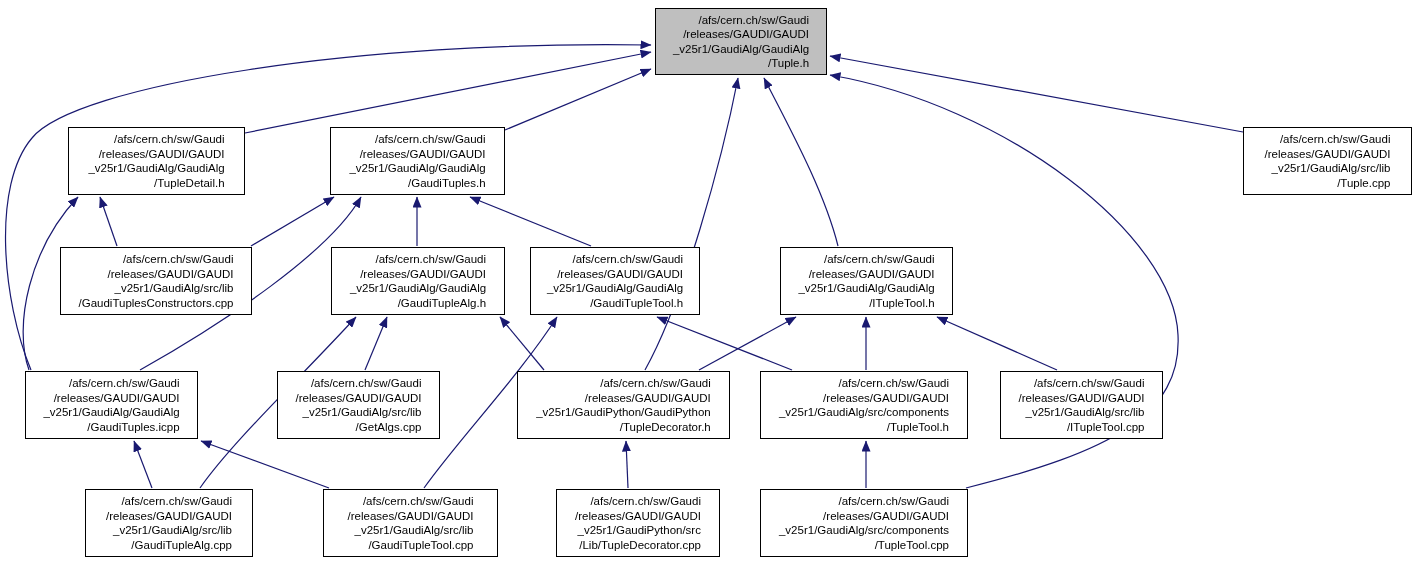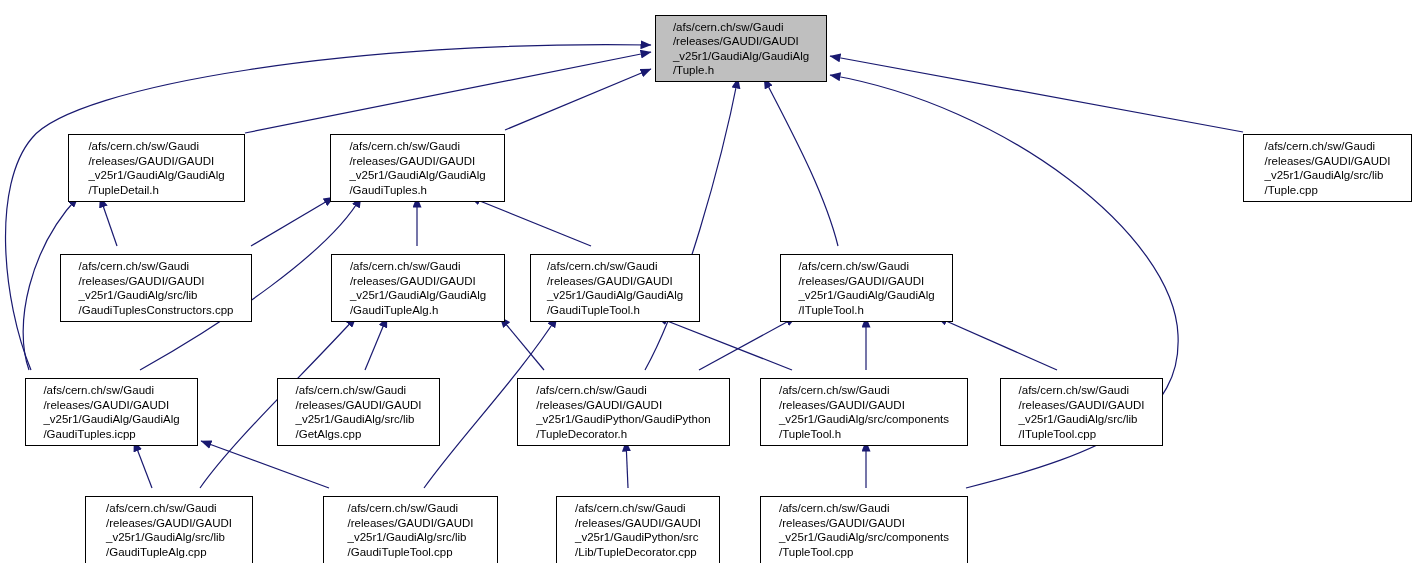--- a/index.html
+++ b/index.html
@@ -23,28 +23,27 @@
   }
   .graph-node {
     position: absolute;
     box-sizing: border-box;
     border: 1px solid #000000;
     background: #ffffff;
     display: flex;
     flex-direction: column;
     justify-content: center;
     align-items: center;
-    text-align: left;
+    text-align: right;
     font-size: 11.5px;
     line-height: 14.5px;
     color: #000000;
     white-space: pre;
     cursor: pointer;
     z-index: 2;
-    margin-top: 7px;
   }
   .graph-node.root {
     background: #bfbfbf;
   }
   .edge-path {
     fill: none;
     stroke-width: 1.2px;
   }
 </style>
 </head>

